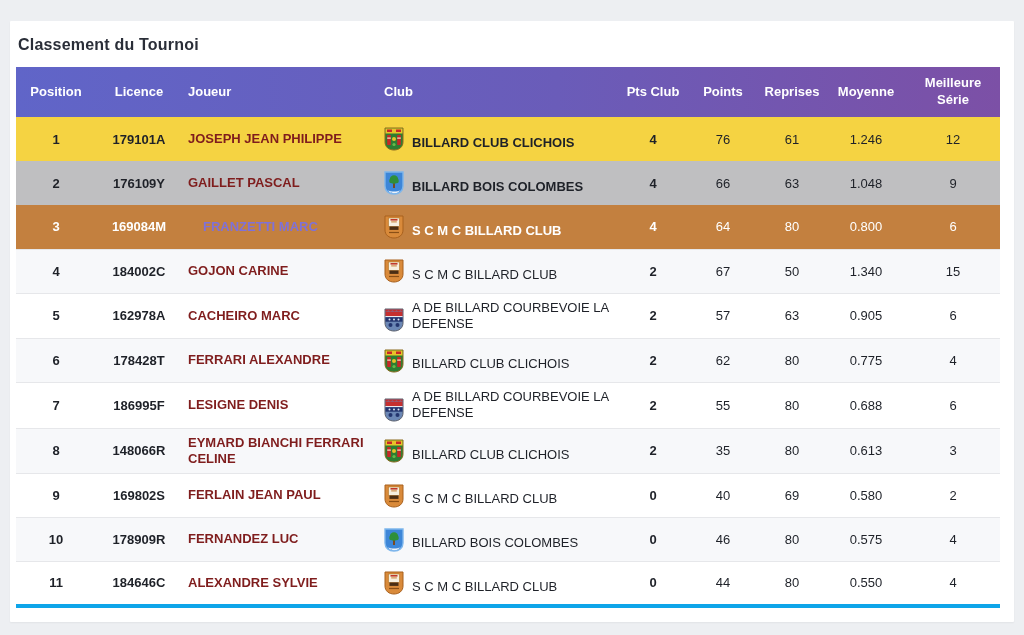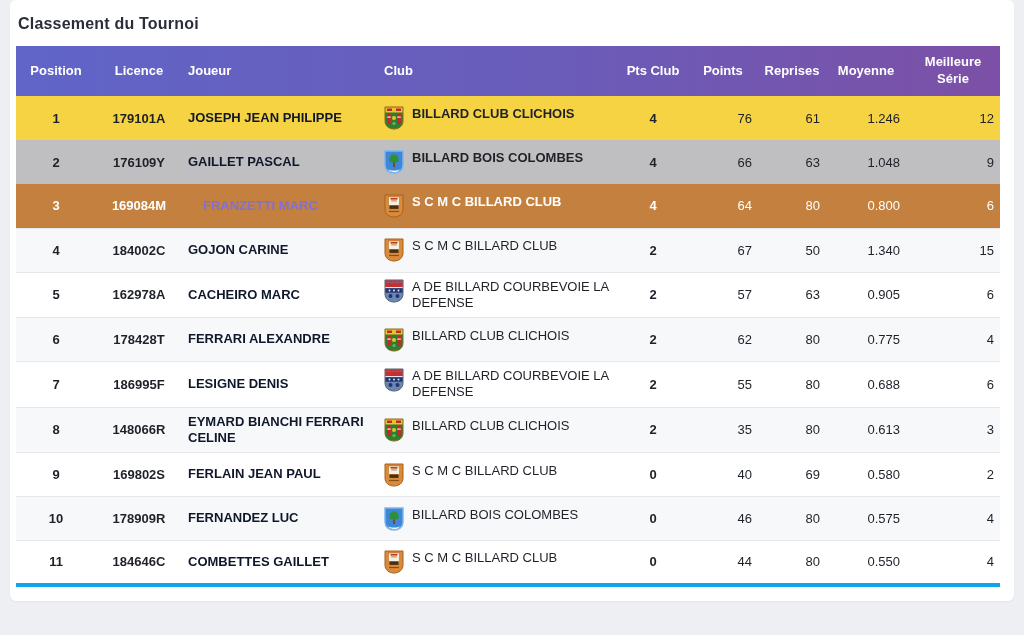--- a/index.html
+++ b/index.html
@@ -4,24 +4,24 @@
 <style>
   html,body{margin:0;padding:0;}
   body{
     width:1024px;height:635px;
     background:#edeff2;
     font-family:"Liberation Sans",sans-serif;
     overflow:hidden;
     position:relative;
   }
   .card{
-    position:absolute;left:10px;top:0;
+    position:absolute;left:10px;top:21px;
     width:1004px;height:601px;
     background:#ffffff;
-    border-radius:6px;
+    border-radius:1px;
     box-shadow:0 1px 2px rgba(0,0,0,.05);
   }
   .page-title{
     font-size:16px;font-weight:700;color:#2a2e38;
     padding:15px 0 13px 8px;letter-spacing:.2px;
   }
   table.ranking{
     border-collapse:collapse;table-layout:fixed;
     width:984px;margin-left:6px;
     font-size:13px;color:#1e2128;
@@ -37,31 +37,31 @@
   tbody tr.alt{background:#f7f8fa;}
   tbody tr.gold{background:#f5d342;}
   tbody tr.silver{background:#bfbfc1;}
   tbody tr.bronze{background:#c3803f;color:#ffffff;}
   tbody td{
     padding:6px 6px;vertical-align:middle;
     border-top:1px solid #e6e7ea;
   }
   tbody tr.gold td,tbody tr.silver td,tbody tr.bronze td{border-top:none;}
   tbody tr:last-child td{border-bottom:4px solid #0ea5e9;}
-  td.c{text-align:right;}
+  td.c{text-align:center;}
   td.pos{text-align:center;font-weight:700;}
   td.licence{text-align:center;font-weight:700;}
   tr.gold td.licence,tr.silver td.licence,tr.bronze td.licence{font-weight:700;}
   td.pts{text-align:center;font-weight:700;}
   .player-link{
-    color:#0f172a;font-weight:700;text-decoration:none;cursor:pointer;
+    color:#7f1d1d;font-weight:700;text-decoration:none;cursor:pointer;
     display:inline-block;line-height:1.25;
   }
   tr.bronze .player-link{color:#7f71d8;margin-left:15px;}
-  .club-wrap{display:flex;align-items:flex-start;gap:8px;}
+  .club-wrap{display:flex;align-items:flex-end;gap:8px;}
   .club-crest{flex:0 0 20px;width:20px;height:24px;display:flex;align-items:center;}
   .club-crest svg{display:block;}
   .club-name{font-weight:400;line-height:1.25;}
   tr.gold .club-name,tr.silver .club-name,tr.bronze .club-name{font-weight:700;}
 </style>
 </head>
 <body>
 
 <div class="card">
   <div class="page-title">Classement du Tournoi</div>
@@ -358,21 +358,21 @@
           </td>
           <td class="pts">0</td>
           <td class="c">46</td>
           <td class="c">80</td>
           <td class="c">0.575</td>
           <td class="c">4</td>
         </tr>
         <tr class="">
           <td class="pos">11</td>
           <td class="licence">184646C</td>
-          <td class=""><span class="player-link">COMBETTES GAILLET</span></td>
+          <td class=""><span class="player-link">ALEXANDRE SYLVIE</span></td>
           <td class="">
             <div class="club-wrap">
               <span class="club-crest">
                 <svg width="20" height="24" viewBox="0 0 20 24">
                   <path d="M1 1h18v14c0 5-4 8-9 8s-9-3-9-8z" fill="#d98a3a" stroke="#a8601d" stroke-width="1"></path>
                   <rect x="4.5" y="3" width="11" height="8.5" fill="#f6efdf" stroke="#b37425" stroke-width=".6"></rect>
                   <rect x="6.5" y="4" width="7" height="1.6" fill="#c0392b"></rect>
                   <rect x="7.2" y="6.4" width="5.6" height="1" fill="#c77f35"></rect>
                   <rect x="5.5" y="11.5" width="9" height="3.4" fill="#4a2e14"></rect>
                   <path d="M5 17.5h10" stroke="#8a4f16" stroke-width="1.2"></path>

